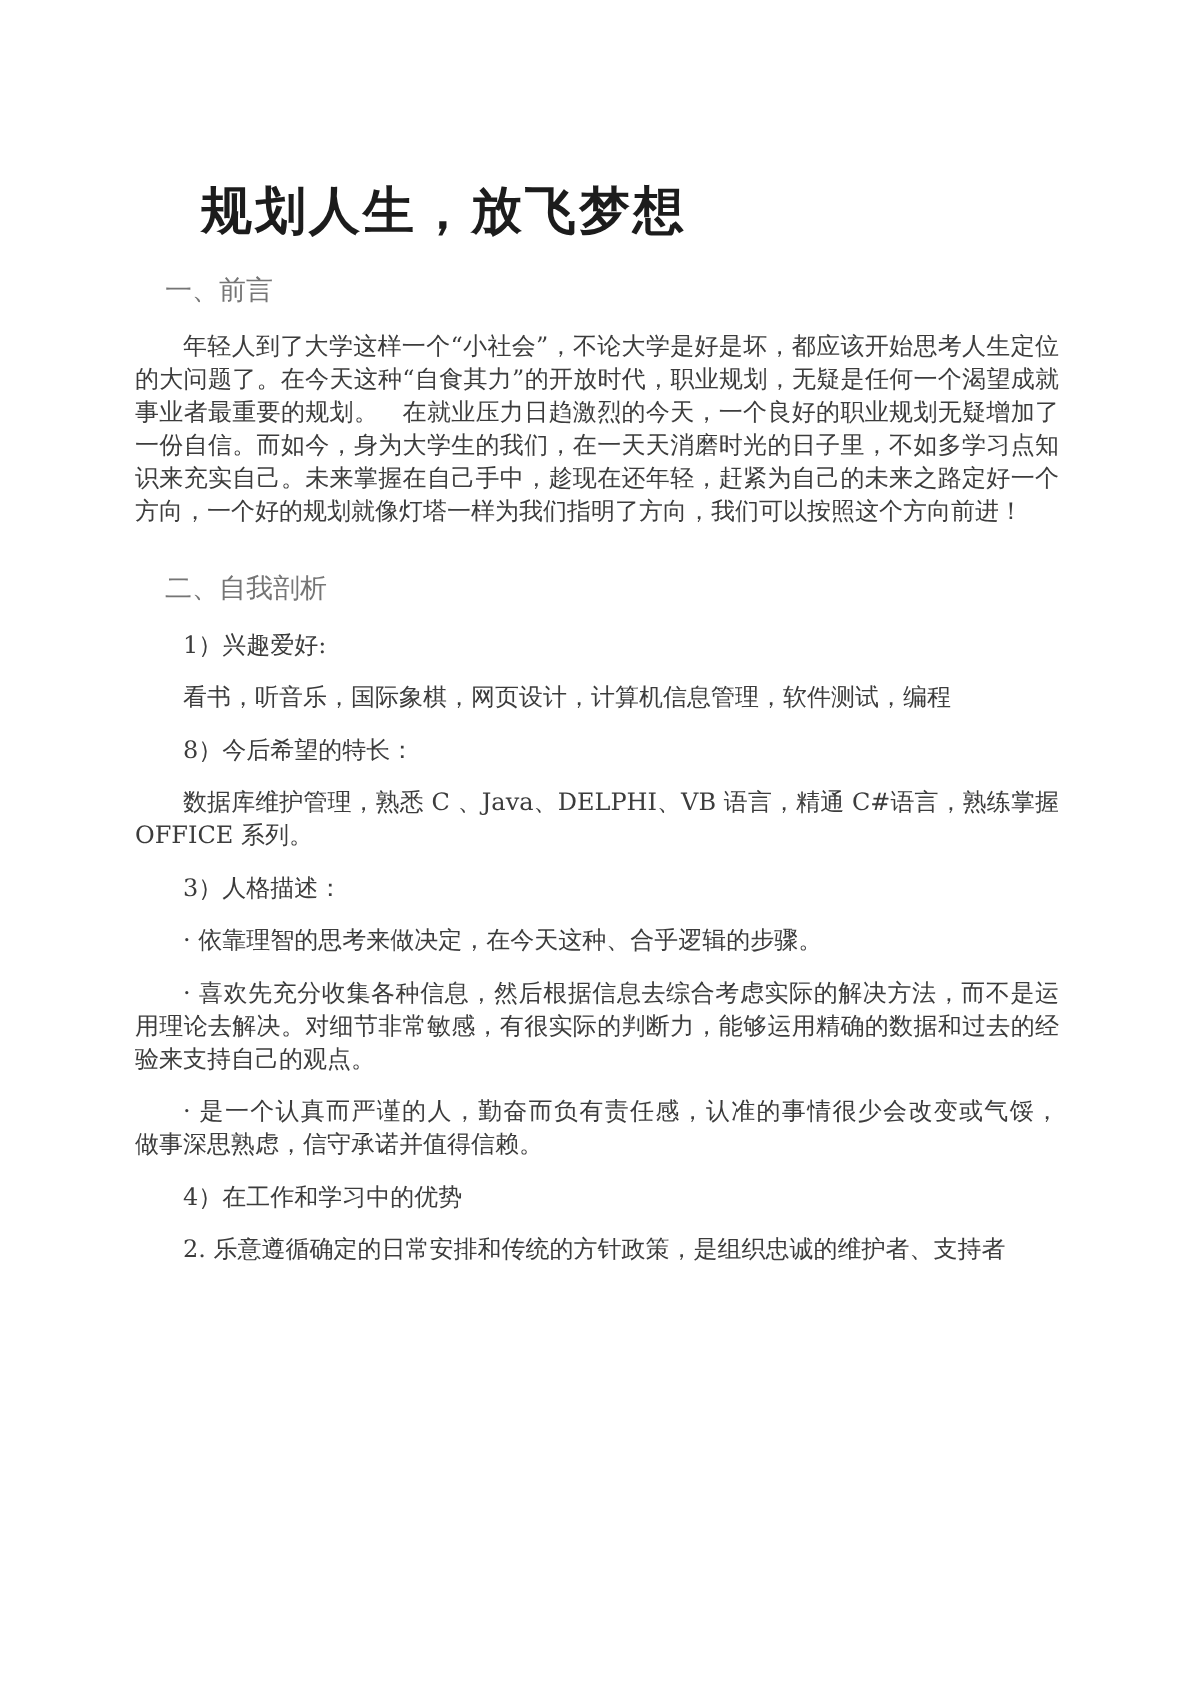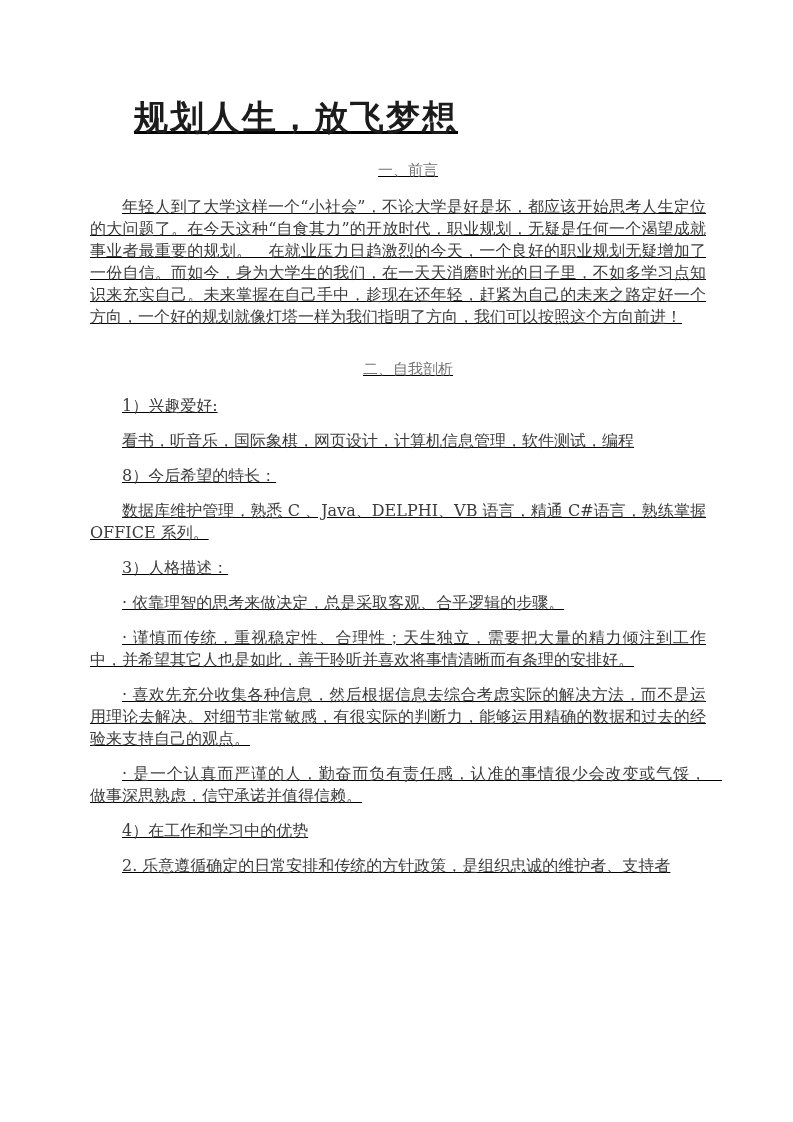--- a/index.html
+++ b/index.html
@@ -7,41 +7,39 @@
     position: relative;
     width: 793px;
     height: 1122px;
     background: #ffffff;
     overflow: hidden;
     font-family: "DejaVu Serif", "Liberation Serif", serif;
   }
   .content {
     position: absolute;
     left: 90px;
-    top: 96px;
+    top: 120px;
     width: 616px;
-    text-decoration: underline;
   }
   .doc-title {
     margin: 0 0 21px 0;
     padding-left: 44px;
     font-size: 34px;
     line-height: 42px;
     letter-spacing: 2px;
     font-weight: bold;
     color: #1c1c1c;
     white-space: nowrap;
   }
   .sec-heading {
     margin: 0 0 15px 0;
     padding-left: 20px;
-    font-size: 15px;
+    font-size: 18px;
     line-height: 22px;
     color: #757575;
-    text-align: center;
   }
   .sec-heading.spaced { margin-top: 30px; }
   .para {
     margin: 0 0 13px 0;
     font-size: 16px;
     line-height: 22px;
     color: #3c3c3c;
     text-align: justify;
     text-indent: 2em;
   }
@@ -63,23 +61,22 @@
     <p class="para">1）兴趣爱好:</p>
 
     <p class="para">看书，听音乐，国际象棋，网页设计，计算机信息管理，软件测试，编程</p>
 
     <p class="para">8）今后希望的特长：</p>
 
     <p class="para">数据库维护管理，熟悉 C 、Java、DELPHI、VB 语言，精通 C#语言，熟练掌握 OFFICE 系列。</p>
 
     <p class="para">3）人格描述：</p>
 
-    <p class="para">· 依靠理智的思考来做决定，总是采取客观、合乎逻辑的步骤。</p>
+    <p class="para">· 依靠理智的思考来做决定，在今天这种、合乎逻辑的步骤。</p>
 
-    <p class="para">· 谨慎而传统，重视稳定性、合理性；天生独立，需要把大量的精力倾注到工作中，并希望其它人也是如此，善于聆听并喜欢将事情清晰而有条理的安排好。</p>
 
     <p class="para">· 喜欢先充分收集各种信息，然后根据信息去综合考虑实际的解决方法，而不是运用理论去解决。对细节非常敏感，有很实际的判断力，能够运用精确的数据和过去的经验来支持自己的观点。</p>
 
     <p class="para">· 是一个认真而严谨的人，勤奋而负有责任感，认准的事情很少会改变或气馁，　做事深思熟虑，信守承诺并值得信赖。</p>
 
 
     <p class="para">4）在工作和学习中的优势</p>
 
 
     <p class="para">2. 乐意遵循确定的日常安排和传统的方针政策，是组织忠诚的维护者、支持者</p>

